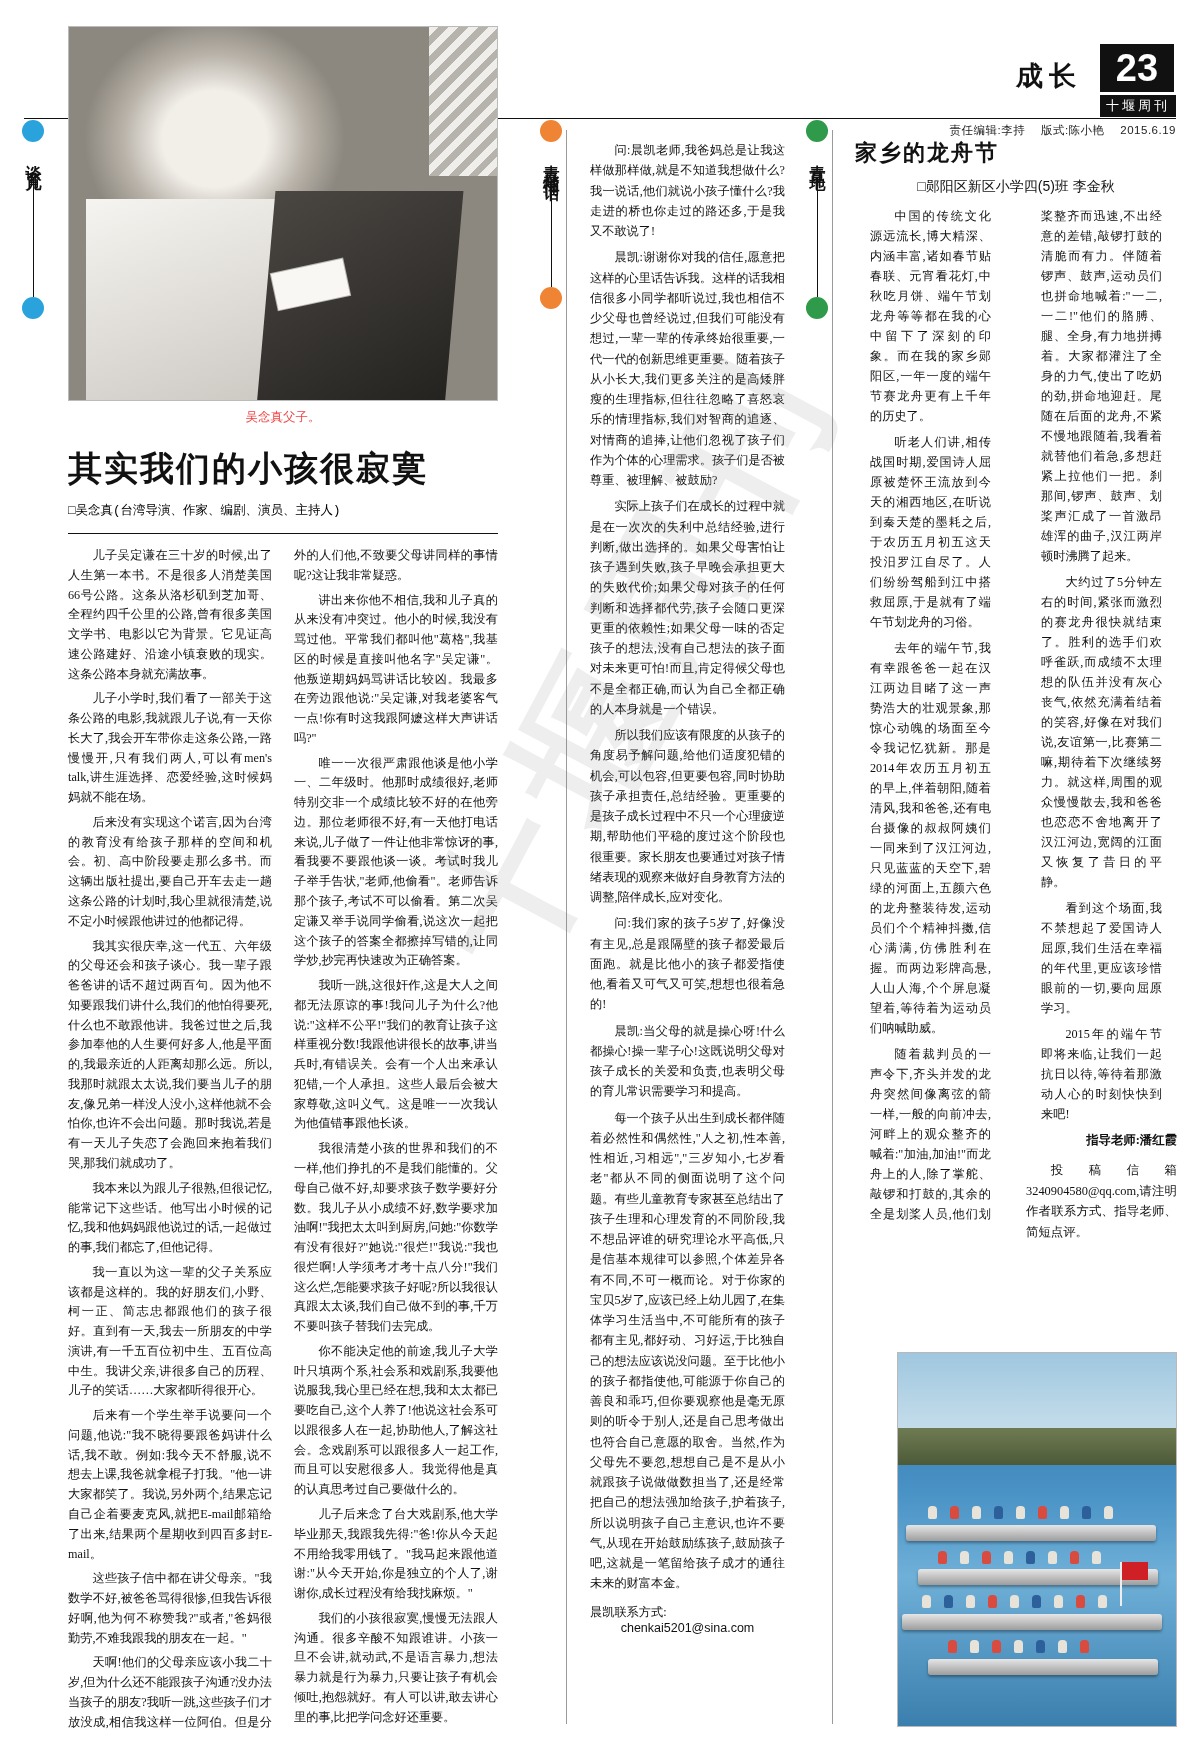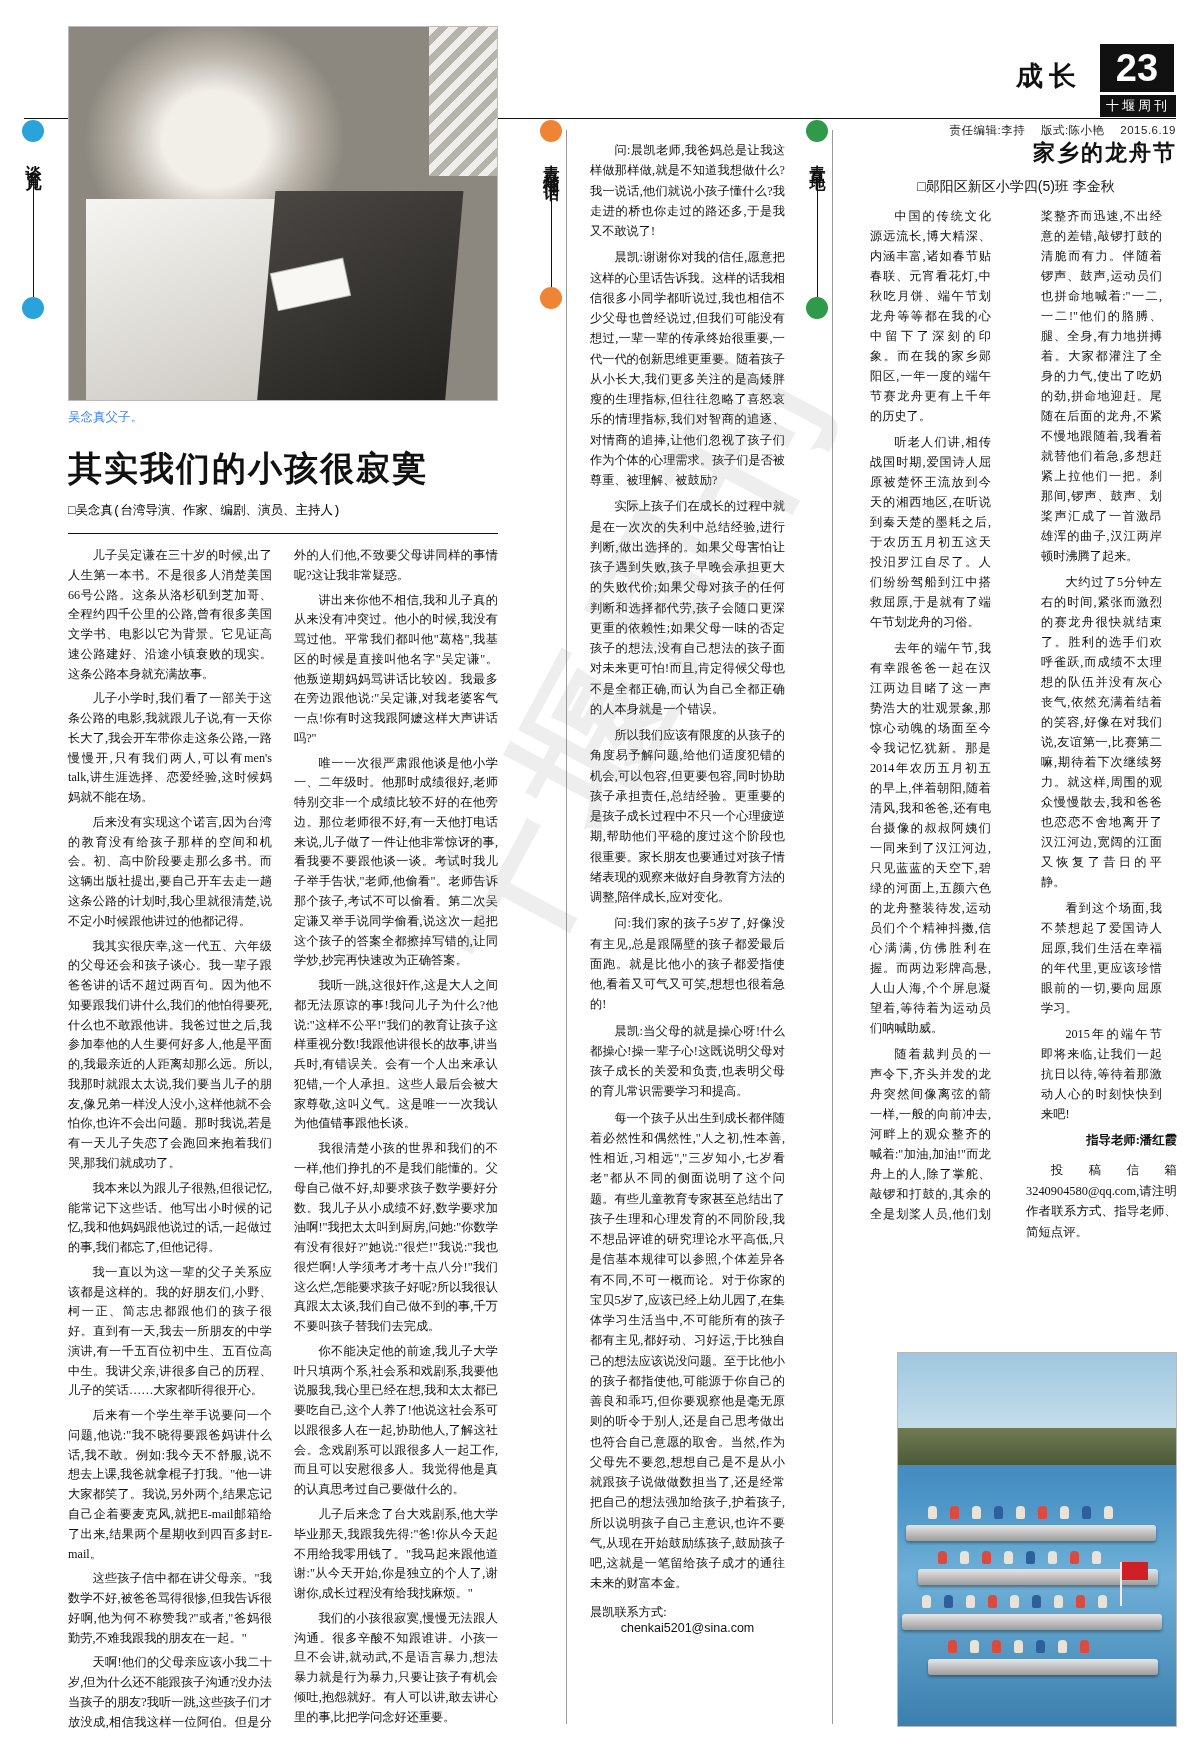--- a/index.html
+++ b/index.html
@@ -82,21 +82,21 @@
   .photo .book {
     position:absolute; left:48%; top:64%; width:17%; height:10%;
     background:#f8f7f4; transform:rotate(-12deg);
     box-shadow:0 0 0 1px #b7b4ae;
   }
   .photo .stripes {
     position:absolute; right:0; top:0; width:16%; height:40%;
     background:repeating-linear-gradient(135deg,#efeeea 0 7px,#b6b3ad 7px 14px);
   }
   .caption {
-    text-align:left; font-size:12.5px; margin-top:8px; color:#3b82f6;
+    text-align:center; font-size:12.5px; margin-top:8px; color:#ef4444;
     font-family:Liberation Sans, sans-serif;
   }
   .headline1 {
     font-size:34px; font-weight:bold; letter-spacing:2px;
     margin:20px 0 10px; color:#111;
   }
   .byline {
     font-size:12.5px; color:#000000; margin-bottom:14px;
     font-family:Liberation Mono, monospace;
   }
@@ -109,21 +109,21 @@
 
   
   .col2 { position:absolute; left:590px; top:140px; width:195px; }
   .col2 p { margin:0 0 6px; font-size:12.2px; line-height:1.66; text-align:justify; text-indent:2em; }
   .col2 .contact { margin-top:10px; font-size:12.2px; text-indent:0; text-align:left; }
   .col2 .email { font-family:"Liberation Sans", sans-serif; font-size:12.5px; text-align:center; }
 
   
   .col3 { position:absolute; left:855px; top:138px; width:322px; }
   .headline3 {
-    text-align:right; font-size:22px; font-weight:bold;
+    text-align:left; font-size:22px; font-weight:bold;
     letter-spacing:2px; margin-bottom:10px;
   }
   .byline3 { text-align:center; font-size:14px; margin-bottom:10px;
     font-family:"Liberation Sans", sans-serif; }
   .body-col3 { column-count:2; column-gap:20px; font-size:12.2px; line-height:1.64; text-align:justify; }
   .body-col3 p { margin:0 15px 6px; text-indent:2em; }
   .teacher { text-align:right; font-weight:bold; font-size:12.4px; margin:6px 0 10px; }
   .submit { font-size:12.4px; line-height:1.65; text-align:justify; text-indent:2em; }
 
   .photo2 {

